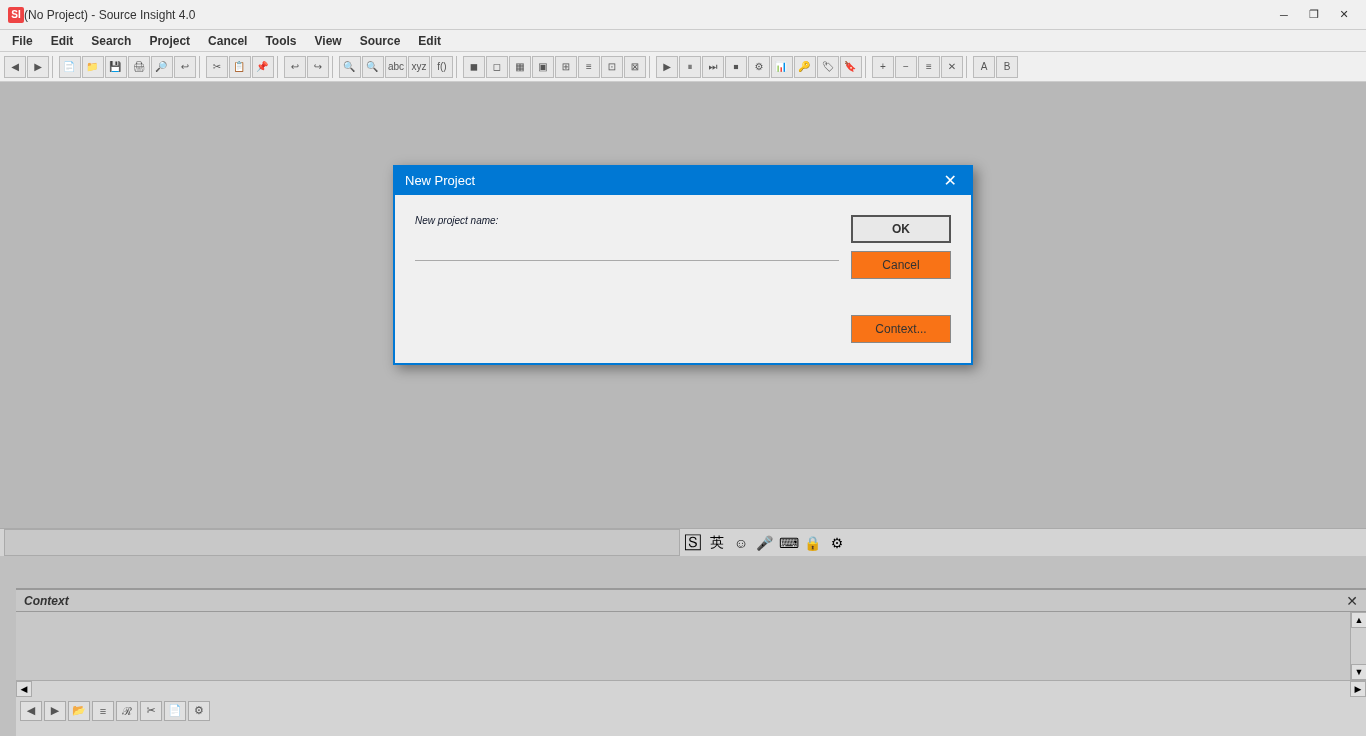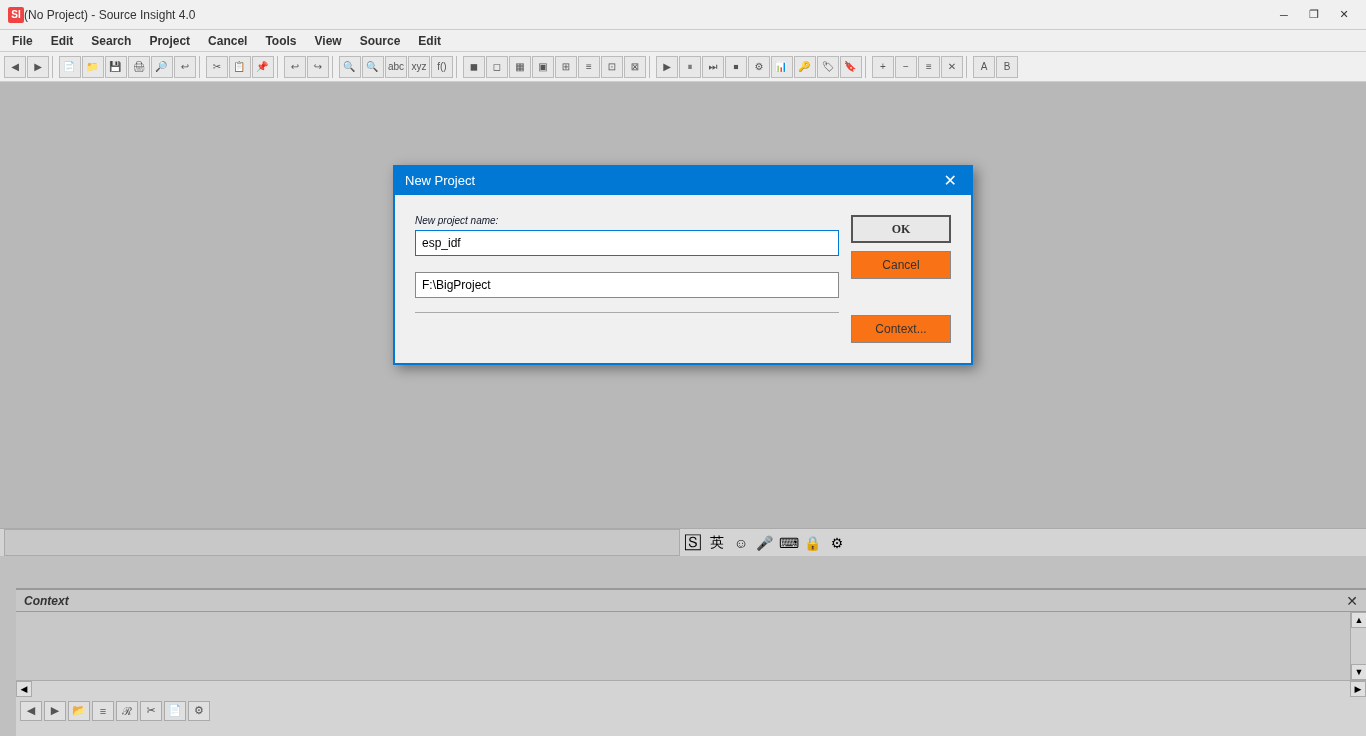--- a/index.html
+++ b/index.html
@@ -202,21 +202,20 @@
       font-size: 12px;
       color: #333;
       display: flex;
       align-items: center;
       justify-content: center;
     }
     .dialog-btn.primary {
       background: #e8e8e8;
       border: 2px solid #555;
       font-weight: bold;
-      font-family: Liberation Serif, serif;
     }
 
     .dialog-separator {
       border: none;
       border-top: 1px solid #aaa;
       margin: 14px 0 10px 0;
     }
 
     .dialog-help-text {
       font-size: 11px;
@@ -439,26 +438,24 @@
         <button id="dialog-close">✕</button>
       </div>
 
       <div id="dialog-body">
         <div id="dialog-left">
 
           
           <label class="field-label">
             <span>New project name:</span>
           </label>
-          <input class="text-input" type="text" value="esp_idf" style="">
 
           <div style="height: 16px;"></div>
 
           
-          <input class="text-input" type="text" style="border-color: rgb(136, 136, 136);" value="F:\BigProject">
 
           <hr class="dialog-separator">
 
 
         </div>
 
         <div id="dialog-right">
           <button class="dialog-btn primary">OK</button>
           <button class="dialog-btn">Cancel</button>
           <div style="height: 20px;"></div>

